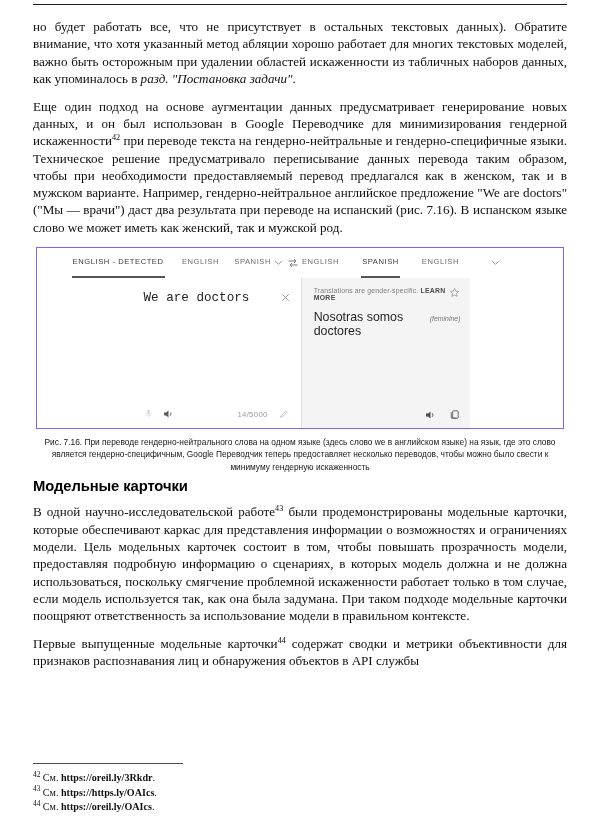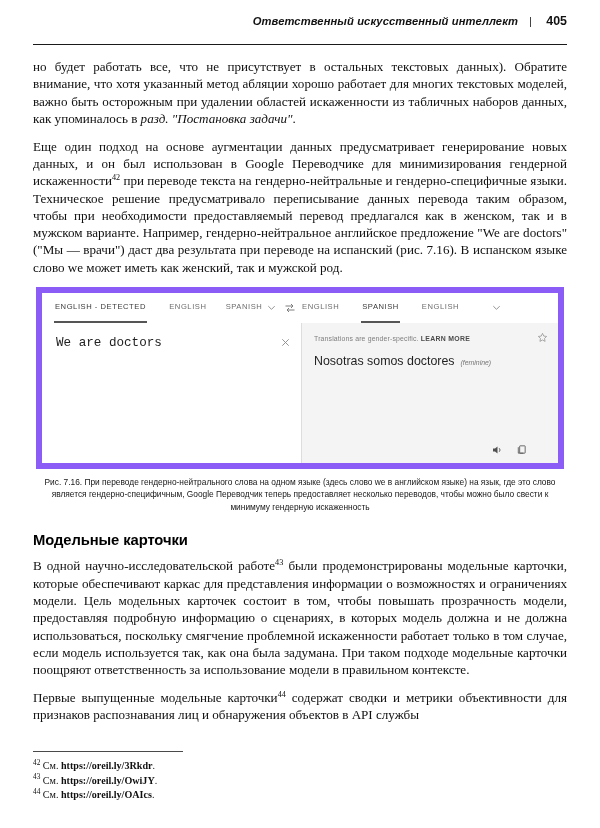--- a/index.html
+++ b/index.html
@@ -76,37 +76,38 @@
   sup.fn {
     font-size: 8.2px;
     vertical-align: super;
     line-height: 0;
   }
 
   h2.section {
     font-family: "Liberation Sans", "DejaVu Sans", sans-serif;
     font-size: 14.8px;
     font-weight: bold;
-    margin: 19px 0 9px 0;
+    margin: 5px 0 9px 0;
     color: #000;
     letter-spacing: -0.1px;
   }
 
   
   .figure {
     margin: 7px 0 0 0;
   }
   .gt {
-    border: 6px solid #8b5cf6;
+    border: 1px solid #8b5cf6;
     background: #ffffff;
     height: 182px;
     display: flex;
     flex-direction: column;
     box-sizing: border-box;
     margin: 0 3px;
+    align-items: center;
   }
   .gt-langbar {
     display: flex;
     align-items: stretch;
     height: 30px;
     flex: 0 0 auto;
     font-family: "Liberation Sans", "DejaVu Sans", sans-serif;
   }
   .gt-langside {
     display: flex;
@@ -217,21 +218,21 @@
     color: #7e7e7e;
     letter-spacing: 0.15px;
     flex: 1 1 auto;
   }
   .notice-text b { color: #4a4a4a; font-weight: bold; letter-spacing: 0.3px; }
   .icon-star { color: #8d8d8d; font-size: 11px; }
 
   .tr-block {
     flex: 1 1 auto;
     display: flex;
-    flex-direction: row;
+    flex-direction: column;
     padding: 0 10px 0 12px;
     position: relative;
   }
   .tr-block + .tr-block { border-top: 1px solid #e4e4e4; }
   .tr-line {
     padding-top: 9px;
     display: flex;
     align-items: baseline;
   }
   .tr-text {
@@ -264,21 +265,21 @@
     text-align: center;
     color: #161616;
     margin: 7px 6px 0 6px;
   }
   .caption b { font-weight: normal; }
 
   
   .footnotes {
     position: absolute;
     left: 33px;
-    bottom: 25px;
+    bottom: 13px;
     width: 534px;
   }
   .fn-rule {
     width: 150px;
     border-top: 1px solid #4a4a4a;
     margin-bottom: 7px;
   }
   .fn-item {
     font-size: 10.1px;
     line-height: 14.6px;
@@ -294,25 +295,20 @@
   .fn-url {
     font-family: "Liberation Serif", "DejaVu Serif", serif;
     font-weight: bold;
   }
 </style>
 </head>
 <body>
 
 <div class="page">
 
-  <div class="header">
-    <span class="header-title">Ответственный искусственный интеллект</span>
-    <span class="header-sep">|</span>
-    <span class="header-pageno">405</span>
-  </div>
   <div class="header-rule"></div>
 
   <p class="body"><span>но будет работать все, что не присутствует в остальных текстовых данных). Обратите внимание, что хотя указанный метод абляции хорошо работает для многих текстовых моделей, важно быть осторожным при удалении областей искаженности из табличных наборов данных, как упоминалось в </span><span class="ital">разд. "Постановка задачи"</span><span>.</span></p>
 
   <p class="body"><span>Еще один подход на основе аугментации данных предусматривает генерирование новых данных, и он был использован в Google Переводчике для минимизирования гендерной искаженности</span><sup class="fn">42</sup><span> при переводе текста на гендерно-нейтральные и гендерно-специфичные языки. Техническое решение предусматривало переписывание данных перевода таким образом, чтобы при необходимости предоставляемый перевод предлагался как в женском, так и в мужском варианте. Например, гендерно-нейтральное английское предложение "We are doctors" ("Мы — врачи") даст два результата при переводе на испанский (рис. 7.16). В испанском языке слово we может иметь как женский, так и мужской род.</span></p>
 
   <div class="figure">
     <div class="gt">
 
       <div class="gt-langbar">
@@ -350,20 +346,42 @@
       </div>
 
       <div class="gt-panes">
 
         <div class="pane-left">
           <div class="src-row">
             <div class="src-text">We are doctors</div>
             <div class="icon-close">
               <svg width="11" height="11" viewBox="0 0 24 24" fill="none" stroke="currentColor" stroke-width="2">
                   <path d="M5 5l14 14M19 5L5 19"></path>
+                </svg>
+            </div>
+          </div>
+          <div class="src-bottom">
+            <div class="icon-mic">
+              <svg width="9" height="9" viewBox="0 0 24 24" fill="currentColor">
+                  <rect x="9" y="2" width="6" height="12" rx="3"></rect>
+                  <path d="M5 11a7 7 0 0014 0" fill="none" stroke="currentColor" stroke-width="2"></path>
+                  <path d="M12 18v4" stroke="currentColor" stroke-width="2"></path>
+                </svg>
+            </div>
+            <div class="icon-spk">
+              <svg width="12" height="12" viewBox="0 0 24 24" fill="currentColor">
+                  <path d="M4 9v6h4l5 4V5L8 9H4z"></path>
+                  <path d="M16.5 8.5a5 5 0 010 7" fill="none" stroke="currentColor" stroke-width="1.8"></path>
+                </svg>
+            </div>
+            <div class="spacer"></div>
+            <div class="charcount">14/5000</div>
+            <div class="icon-pencil">
+              <svg width="10" height="10" viewBox="0 0 24 24" fill="none" stroke="currentColor" stroke-width="2">
+                  <path d="M4 20l4-1 11-11-3-3L5 16l-1 4z"></path>
                 </svg>
             </div>
           </div>
         </div>
 
         <div class="pane-right">
           <div class="notice">
             <div class="notice-text"><span>Translations are gender-specific.</span> <b>LEARN MORE</b></div>
             <div class="icon-star">
               <svg width="11" height="11" viewBox="0 0 24 24" fill="none" stroke="currentColor" stroke-width="1.6">
@@ -403,17 +421,17 @@
 
   <h2 class="section">Модельные карточки</h2>
 
   <p class="body"><span>В одной научно-исследовательской работе</span><sup class="fn">43</sup><span> были продемонстрированы модельные карточки, которые обеспечивают каркас для представления информации о возможностях и ограничениях модели. Цель модельных карточек состоит в том, чтобы повышать прозрачность модели, предоставляя подробную информацию о сценариях, в которых модель должна и не должна использоваться, поскольку смягчение проблемной искаженности работает только в том случае, если модель используется так, как она была задумана. При таком подходе модельные карточки поощряют ответственность за использование модели в правильном контексте.</span></p>
 
   <p class="body"><span>Первые выпущенные модельные карточки</span><sup class="fn">44</sup><span> содержат сводки и метрики объективности для признаков распознавания лиц и обнаружения объектов в API службы</span></p>
 
   <div class="footnotes">
     <div class="fn-rule"></div>
     <div class="fn-item"><sup>42</sup><span>См. </span><span class="fn-url">https://oreil.ly/3Rkdr</span><span>.</span></div>
-    <div class="fn-item"><sup>43</sup><span>См. </span><span class="fn-url">https://oreil.ly/OwiJY</span><span>.</span></div>
+    <div class="fn-item"><sup>43</sup><span>См. </span><span class="fn-url">https://https.ly/OAIcs</span><span>.</span></div>
     <div class="fn-item"><sup>44</sup><span>См. </span><span class="fn-url">https://oreil.ly/OAIcs</span><span>.</span></div>
   </div>
 
 </div>
 
 </body></html>

